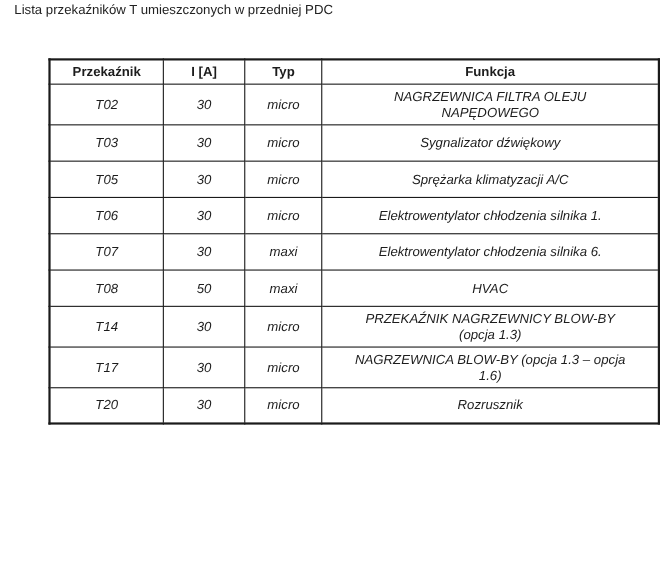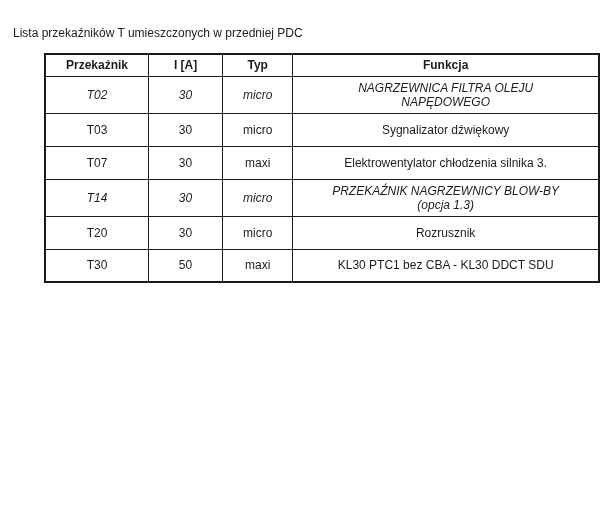--- a/index.html
+++ b/index.html
@@ -9,21 +9,21 @@
     width: 606px;
     height: 524px;
     background: #ffffff;
     font-family: "Liberation Sans", sans-serif;
     color: #1c1c1c;
     overflow: hidden;
   }
   .title {
     position: absolute;
     left: 13px;
-    top: 26px;
+    top: 2px;
     font-size: 12px;
     line-height: 14px;
     color: #222222;
   }
   table.relay-table {
     position: absolute;
     left: 44px;
     top: 53px;
     border-collapse: collapse;
     table-layout: fixed;
@@ -40,21 +40,21 @@
     vertical-align: middle;
     font-size: 12px;
     line-height: 14px;
     padding: 0 20px;
     overflow: hidden;
   }
   table.relay-table th {
     font-weight: bold;
     height: 22px;
   }
-  tr.row-single { height: 33px; }
+  tr.row-single { height: 33px; font-style: italic; }
   tr.row-double { height: 37px; font-style: italic; }
   td.func-cell { white-space: pre-line; }
 </style>
 </head>
 <body>
 
 <div class="page">
   <div class="title">Lista przekaźników T umieszczonych w przedniej PDC</div>
 
   <table class="relay-table">
@@ -80,39 +80,58 @@
           <td class="func-cell">NAGRZEWNICA FILTRA OLEJU
 NAPĘDOWEGO</td>
         </tr>
         <tr class="row-single">
           <td>T03</td>
           <td>30</td>
           <td>micro</td>
           <td class="func-cell">Sygnalizator dźwiękowy</td>
         </tr>
         <tr class="row-single">
+          <td>T05</td>
+          <td>30</td>
+          <td>micro</td>
+          <td class="func-cell">Sprężarka klimatyzacji A/C</td>
+        </tr>
+        <tr class="row-single">
+          <td>T06</td>
+          <td>30</td>
+          <td>micro</td>
+          <td class="func-cell">Elektrowentylator chłodzenia silnika 1.</td>
+        </tr>
+        <tr class="row-single">
           <td>T07</td>
           <td>30</td>
           <td>maxi</td>
-          <td class="func-cell">Elektrowentylator chłodzenia silnika 3.</td>
+          <td class="func-cell">Elektrowentylator chłodzenia silnika 6.</td>
+        </tr>
+        <tr class="row-single">
+          <td>T08</td>
+          <td>50</td>
+          <td>maxi</td>
+          <td class="func-cell">HVAC</td>
         </tr>
         <tr class="row-double">
           <td>T14</td>
           <td>30</td>
           <td>micro</td>
           <td class="func-cell">PRZEKAŹNIK NAGRZEWNICY BLOW-BY
 (opcja 1.3)</td>
         </tr>
+        <tr class="row-double">
+          <td>T17</td>
+          <td>30</td>
+          <td>micro</td>
+          <td class="func-cell">NAGRZEWNICA BLOW-BY (opcja 1.3 – opcja
+1.6)</td>
+        </tr>
         <tr class="row-single">
           <td>T20</td>
           <td>30</td>
           <td>micro</td>
           <td class="func-cell">Rozrusznik</td>
         </tr>
-        <tr class="row-single">
-          <td>T30</td>
-          <td>50</td>
-          <td>maxi</td>
-          <td class="func-cell">KL30 PTC1 bez CBA - KL30 DDCT SDU</td>
-        </tr>
       </tbody>
   </table>
 </div>
 
 </body></html>

